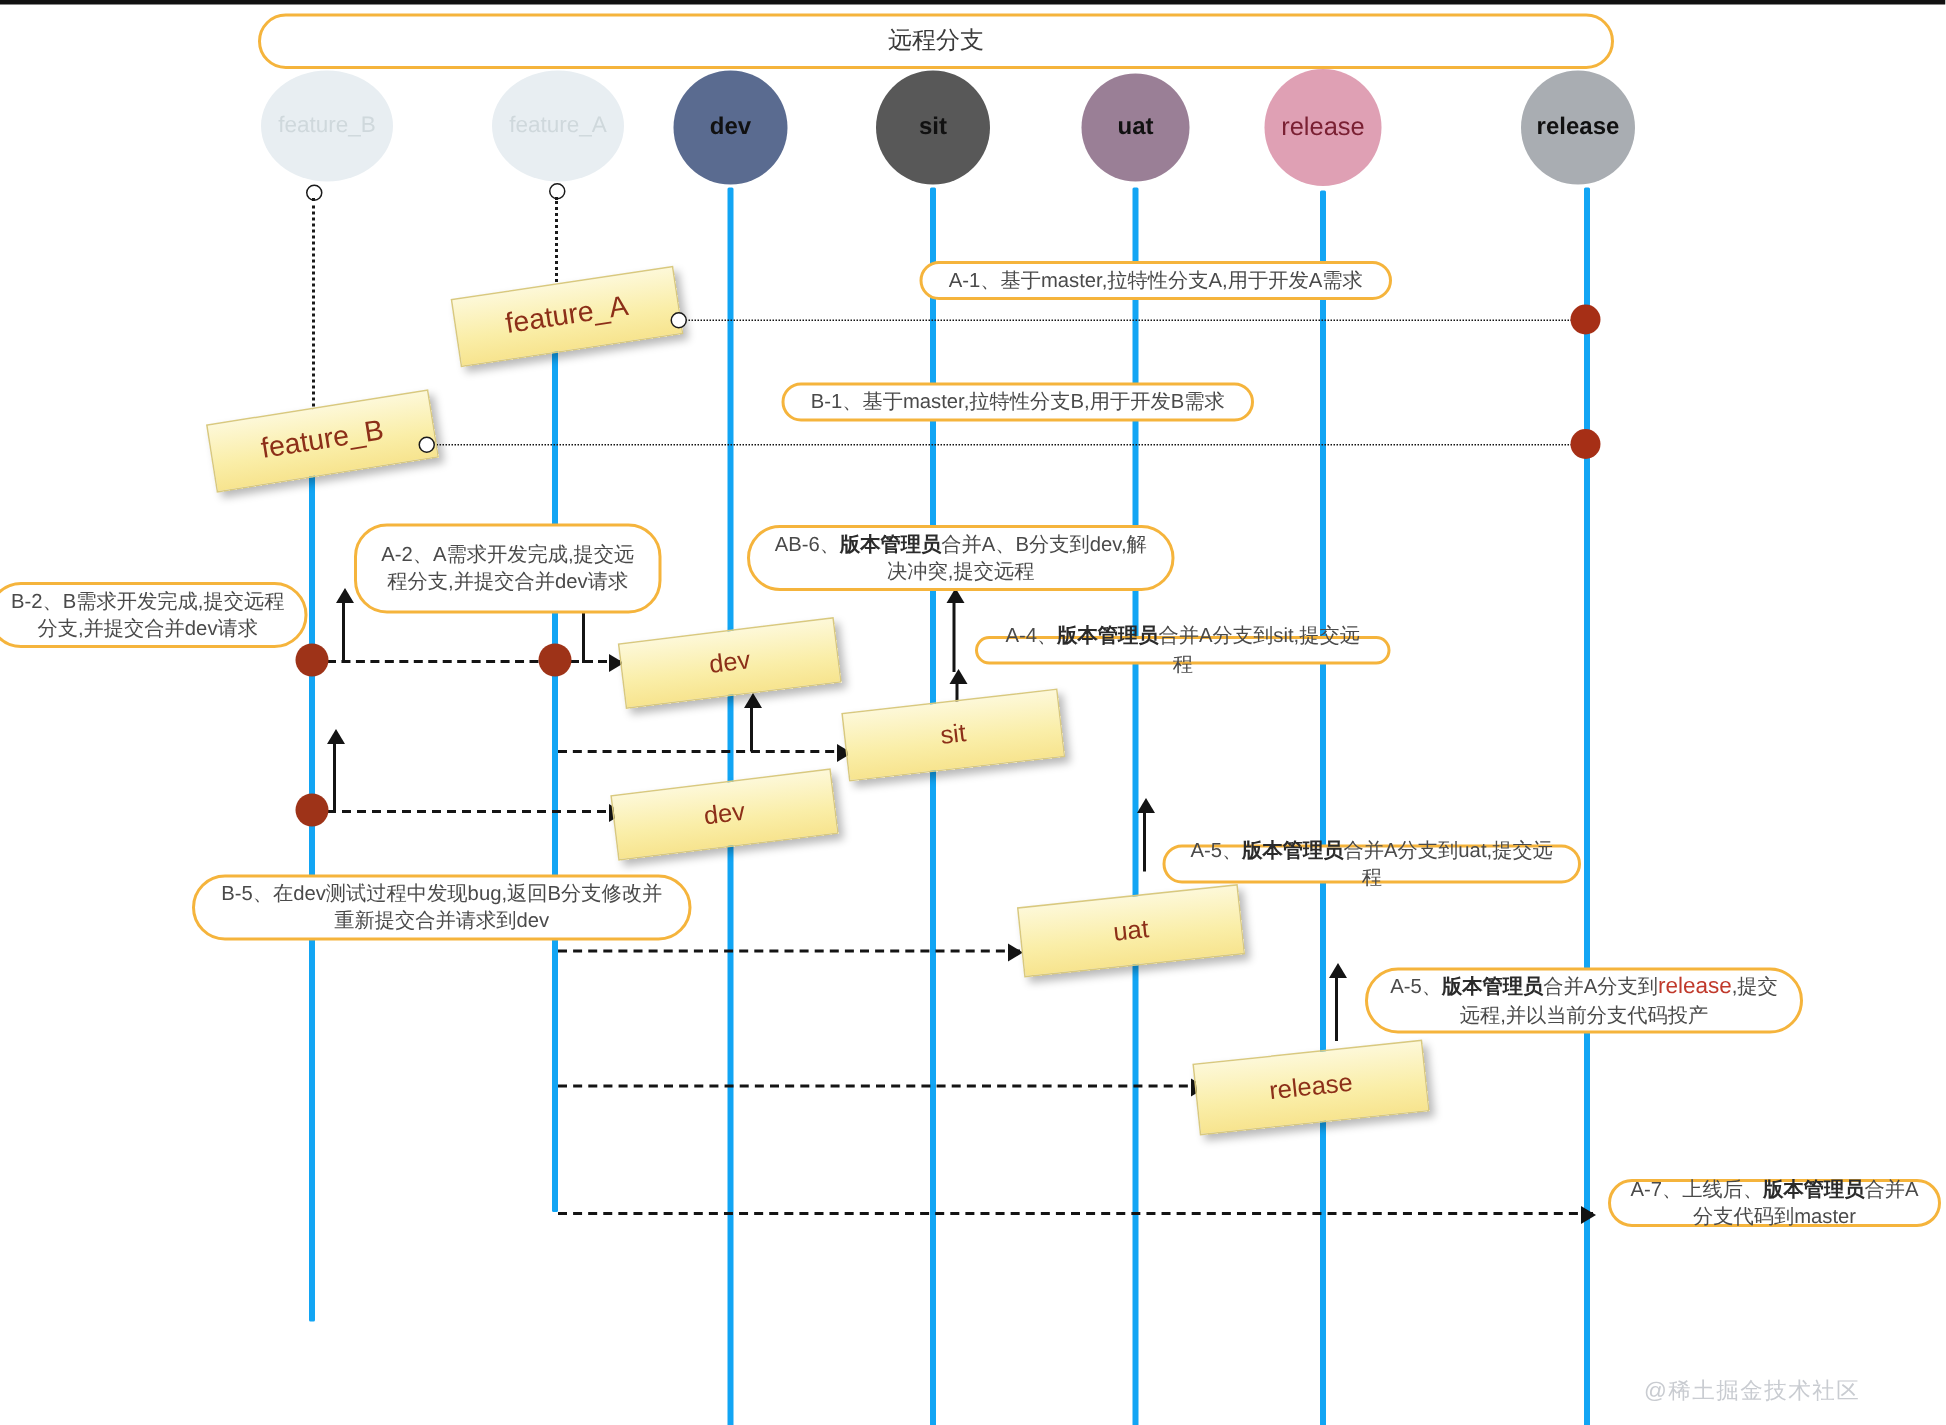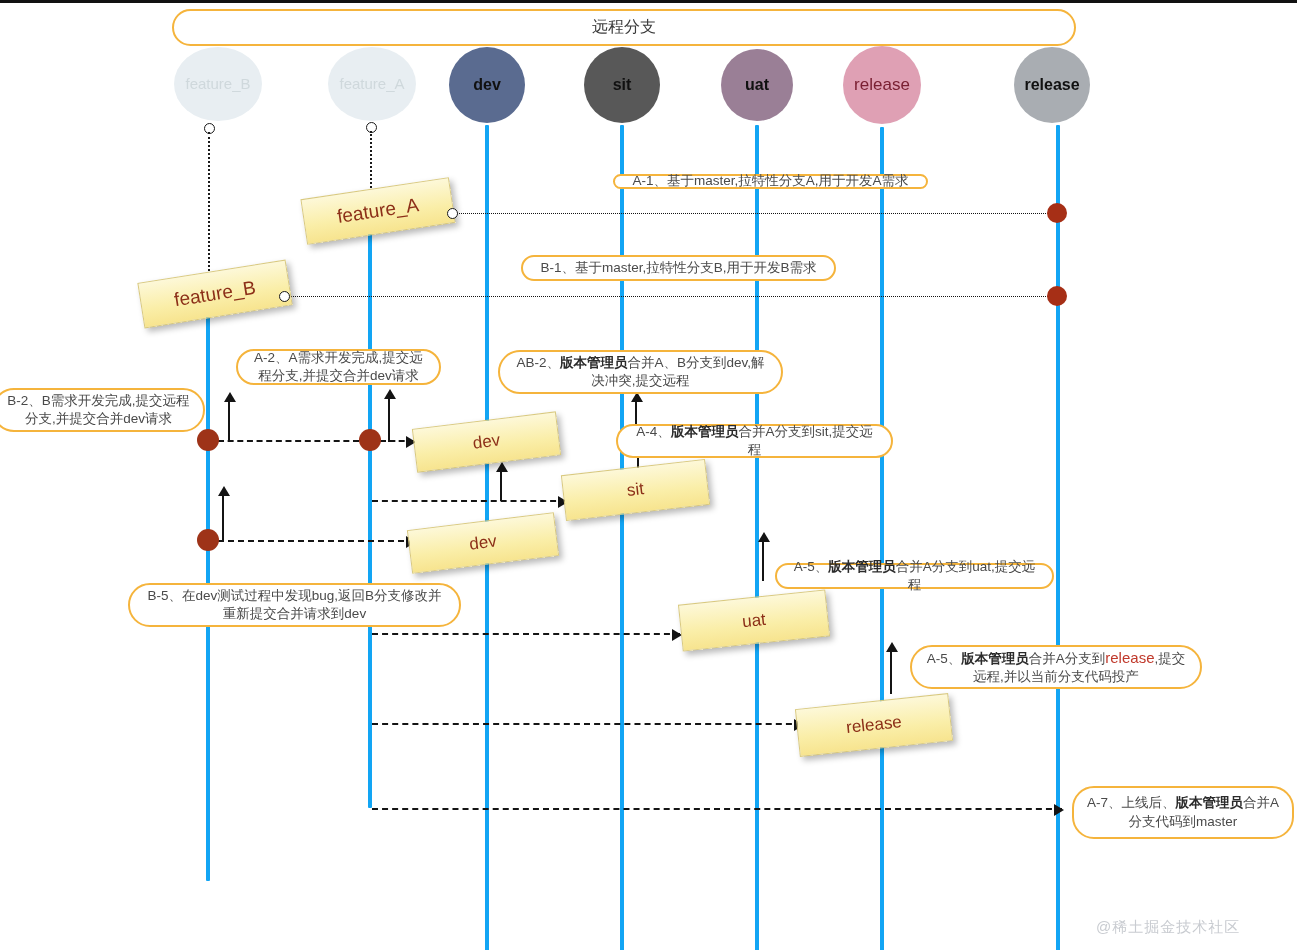--- a/index.html
+++ b/index.html
@@ -90,21 +90,21 @@
   <div class="lifeline-open" style="left:366px;top:119px;"></div>
   <div class="lifeline-dotted" style="left:370px;top:128px;height:96px;"></div>
   <div class="lifeline" style="left:368px;top:220px;height:585px;"></div>
 
   <div class="lifeline" style="left:485px;top:122px;height:828px;"></div>
   <div class="lifeline" style="left:620px;top:122px;height:828px;"></div>
   <div class="lifeline" style="left:755px;top:122px;height:828px;"></div>
   <div class="lifeline" style="left:880px;top:124px;height:826px;"></div>
   <div class="lifeline" style="left:1056px;top:122px;height:828px;"></div>
 
-  <div class="note" style="left:613px;top:171px;width:315px;height:15px;">
+  <div class="note" style="left:613px;top:171px;width:315px;height:26px;">
     <span>A-1、基于master,拉特性分支A,用于开发A需求</span>
   </div>
   <div class="dot master" style="left:1047px;top:200px;"></div>
   <div class="harrow dotline" style="left:452px;top:210px;width:600px;"></div>
   <div class="endcircle" style="left:447px;top:205px;"></div>
 
   <div class="sticky feat" style="left:303px;top:185px;width:148px;height:44px;transform:rotate(-8.5deg);">
     <span>feature_A</span>
   </div>
 
@@ -112,55 +112,55 @@
     <span>B-1、基于master,拉特性分支B,用于开发B需求</span>
   </div>
   <div class="dot master" style="left:1047px;top:283px;"></div>
   <div class="harrow dotline" style="left:285px;top:293px;width:767px;"></div>
   <div class="endcircle" style="left:279px;top:288px;"></div>
 
   <div class="sticky feat" style="left:140px;top:268px;width:148px;height:44px;transform:rotate(-9deg);">
     <span>feature_B</span>
   </div>
 
-  <div class="note" style="left:236px;top:346px;width:205px;height:36px;">
+  <div class="note" style="left:236px;top:346px;width:205px;height:60px;">
     <span>A-2、A需求开发完成,提交远程分支,并提交合并dev请求</span>
   </div>
   <div class="varrow" style="left:388px;top:395px;height:44px;">
     <div class="head"></div>
   </div>
 
   <div class="note" style="left:-8px;top:385px;width:213px;height:44px;">
     <span>B-2、B需求开发完成,提交远程分支,并提交合并dev请求</span>
   </div>
   <div class="varrow" style="left:228px;top:398px;height:41px;">
     <div class="head"></div>
   </div>
 
   <div class="note" style="left:498px;top:347px;width:285px;height:44px;">
     <span>
-      <span>AB-2、</span><b>版本管理员</b><span>合并A、B分支到dev,解决冲突,提交远程</span>
+      <span>AB-6、</span><b>版本管理员</b><span>合并A、B分支到dev,解决冲突,提交远程</span>
     </span>
   </div>
   <div class="varrow" style="left:635px;top:398px;height:47px;">
     <div class="head"></div>
   </div>
 
   <div class="dot" style="left:197px;top:426px;"></div>
   <div class="dot" style="left:359px;top:426px;"></div>
   <div class="harrow" style="left:218px;top:437px;width:141px;"></div>
   <div class="harrow" style="left:380px;top:437px;width:34px;">
     <div class="head"></div>
   </div>
 
   <div class="sticky" style="left:414px;top:417px;width:143px;height:42px;transform:rotate(-7deg);">
     <span>dev</span>
   </div>
 
-  <div class="note" style="left:616px;top:421px;width:277px;height:34px;">
+  <div class="note" style="left:650px;top:421px;width:277px;height:19px;">
     <span>
       <span>A-4、</span><b>版本管理员</b><span>合并A分支到sit,提交远程</span>
     </span>
   </div>
   <div class="varrow" style="left:637px;top:452px;height:45px;">
     <div class="head"></div>
   </div>
 
   <div class="varrow" style="left:500px;top:468px;height:30px;">
     <div class="head"></div>
@@ -212,21 +212,21 @@
     <div class="head"></div>
   </div>
 
   <div class="harrow" style="left:372px;top:720px;width:430px;">
     <div class="head"></div>
   </div>
   <div class="sticky" style="left:797px;top:698px;width:152px;height:46px;transform:rotate(-6deg);">
     <span>release</span>
   </div>
 
-  <div class="note" style="left:1072px;top:783px;width:222px;height:53px;">
+  <div class="note" style="left:1072px;top:783px;width:222px;height:32px;">
     <span>
       <span>A-7、上线后、</span><b>版本管理员</b><span>合并A分支代码到master</span>
     </span>
   </div>
   <div class="harrow" style="left:372px;top:805px;width:690px;">
     <div class="head"></div>
   </div>
 
   <div class="watermark" style="left:1096px;top:915px;">
     <span>@稀土掘金技术社区</span>

